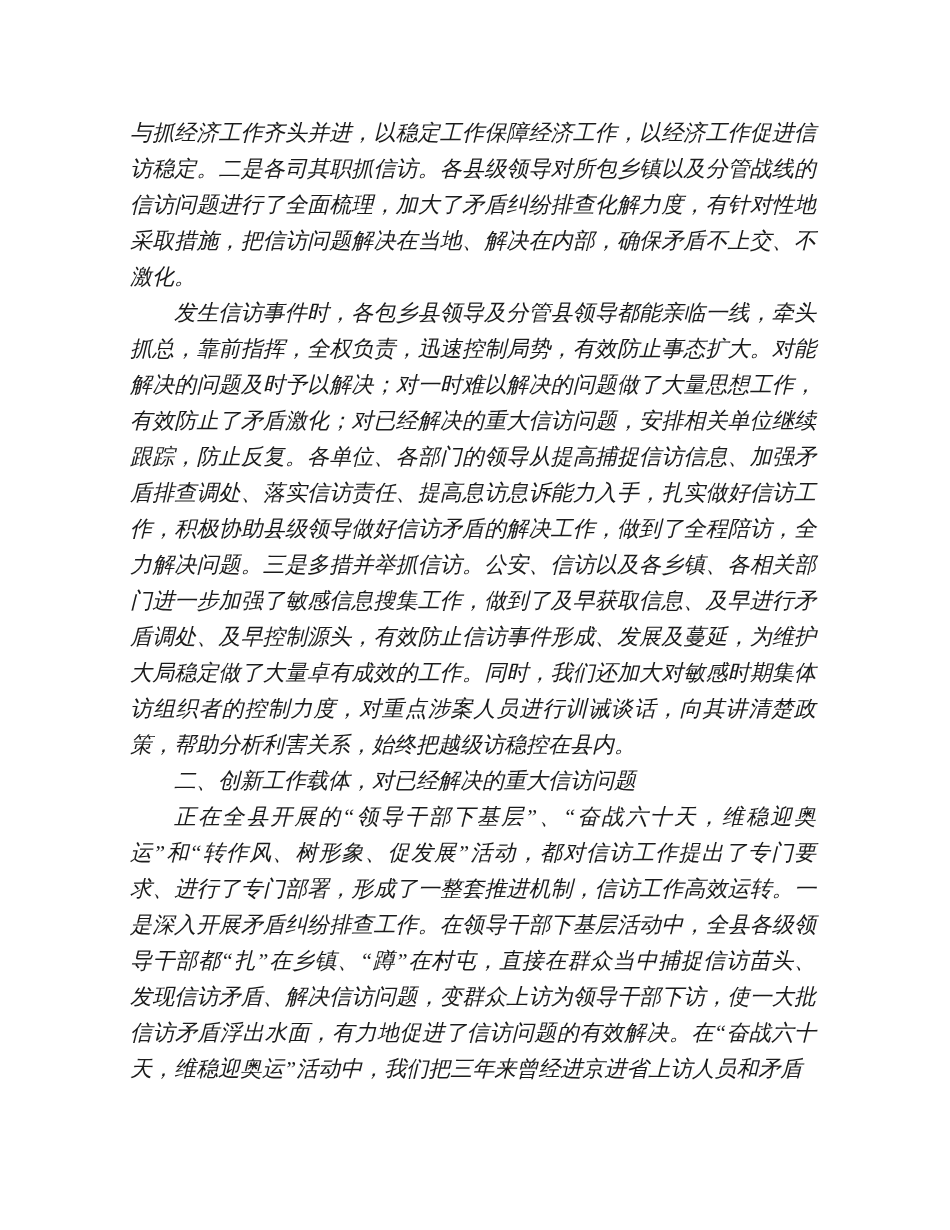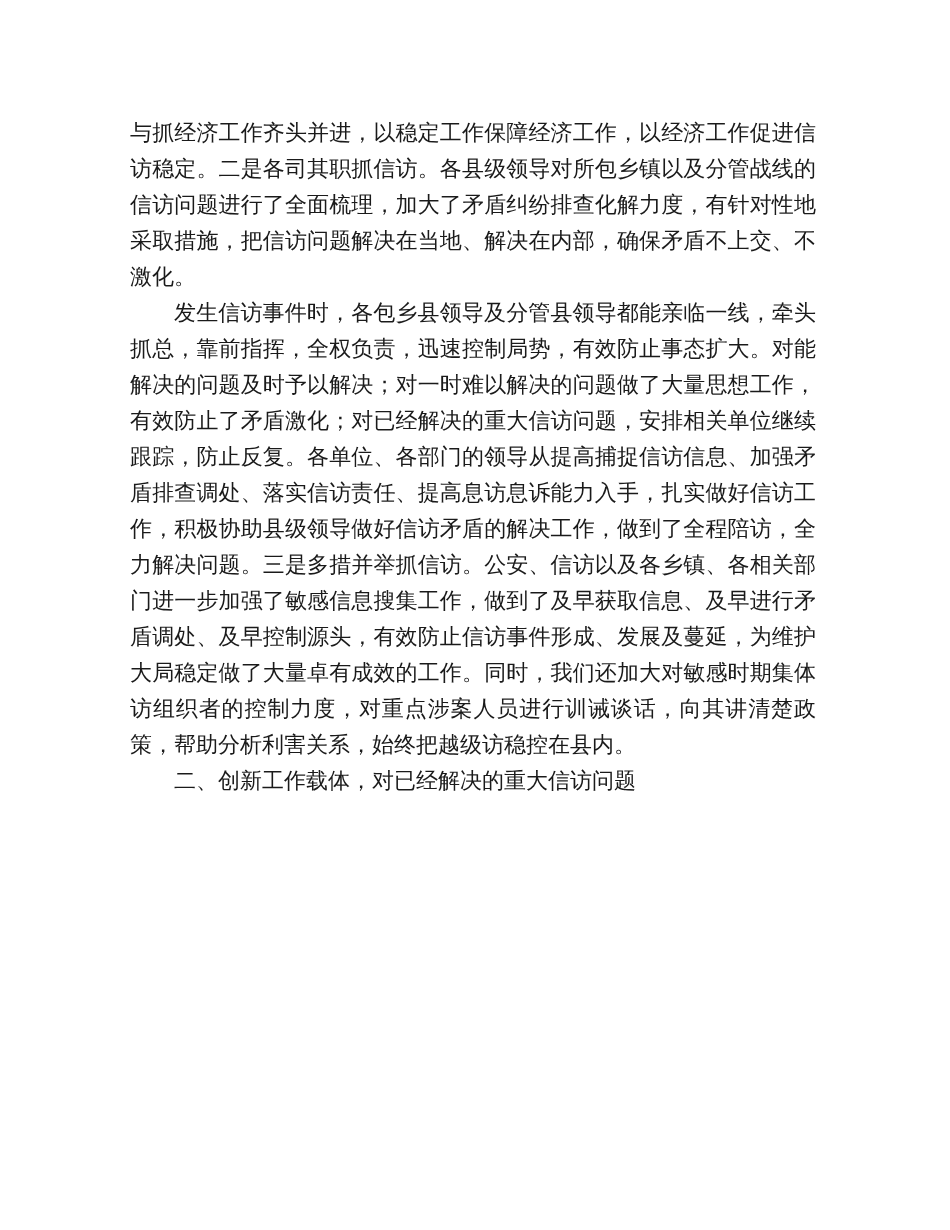--- a/index.html
+++ b/index.html
@@ -26,31 +26,33 @@
       position: absolute;
       left: 130px;
       top: 115px;
       width: 686px;
       color: #1a1a1a;
       font-size: 22px;
       line-height: 36px;
       text-align: justify;
       word-break: break-all;
       letter-spacing: 0;
+      font-style: italic;
     }
     .doc-text p {
       margin: 0;
       padding: 0;
     }
     .doc-text p.indent {
       text-indent: 2em;
     }
   </style>
 </head>
 <body>
 
 <div class="page">
   <div class="doc-text">
     <p>与抓经济工作齐头并进，以稳定工作保障经济工作，以经济工作促进信访稳定。二是各司其职抓信访。各县级领导对所包乡镇以及分管战线的信访问题进行了全面梳理，加大了矛盾纠纷排查化解力度，有针对性地采取措施，把信访问题解决在当地、解决在内部，确保矛盾不上交、不激化。</p>
     <p class="indent">发生信访事件时，各包乡县领导及分管县领导都能亲临一线，牵头抓总，靠前指挥，全权负责，迅速控制局势，有效防止事态扩大。对能解决的问题及时予以解决；对一时难以解决的问题做了大量思想工作，有效防止了矛盾激化；对已经解决的重大信访问题，安排相关单位继续跟踪，防止反复。各单位、各部门的领导从提高捕捉信访信息、加强矛盾排查调处、落实信访责任、提高息访息诉能力入手，扎实做好信访工作，积极协助县级领导做好信访矛盾的解决工作，做到了全程陪访，全力解决问题。三是多措并举抓信访。公安、信访以及各乡镇、各相关部门进一步加强了敏感信息搜集工作，做到了及早获取信息、及早进行矛盾调处、及早控制源头，有效防止信访事件形成、发展及蔓延，为维护大局稳定做了大量卓有成效的工作。同时，我们还加大对敏感时期集体访组织者的控制力度，对重点涉案人员进行训诫谈话，向其讲清楚政策，帮助分析利害关系，始终把越级访稳控在县内。</p>
     <p class="indent">二、创新工作载体，对已经解决的重大信访问题</p>
+    <p class="indent">正在全县开展的“领导干部下基层”、“奋战六十天，维稳迎奥运”和“转作风、树形象、促发展”活动，都对信访工作提出了专门要求、进行了专门部署，形成了一整套推进机制，信访工作高效运转。一是深入开展矛盾纠纷排查工作。在领导干部下基层活动中，全县各级领导干部都“扎”在乡镇、“蹲”在村屯，直接在群众当中捕捉信访苗头、发现信访矛盾、解决信访问题，变群众上访为领导干部下访，使一大批信访矛盾浮出水面，有力地促进了信访问题的有效解决。在“奋战六十天，维稳迎奥运”活动中，我们把三年来曾经进京进省上访人员和矛盾</p>
   </div>
 </div>
 
 </body></html>

